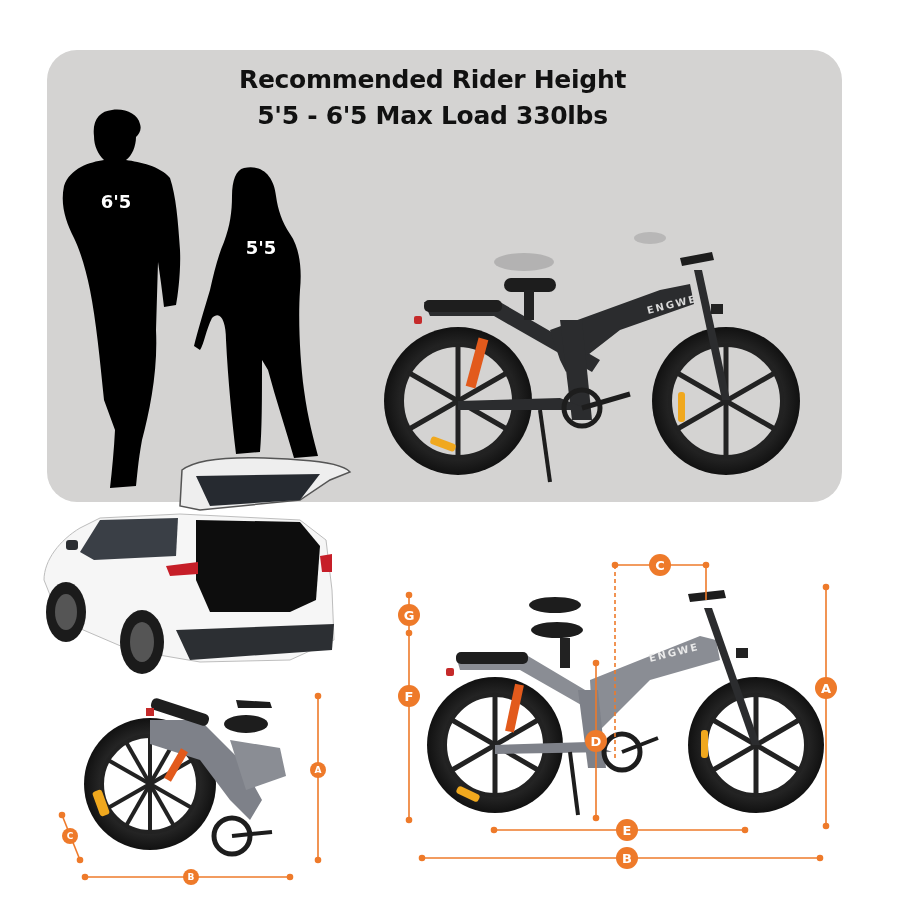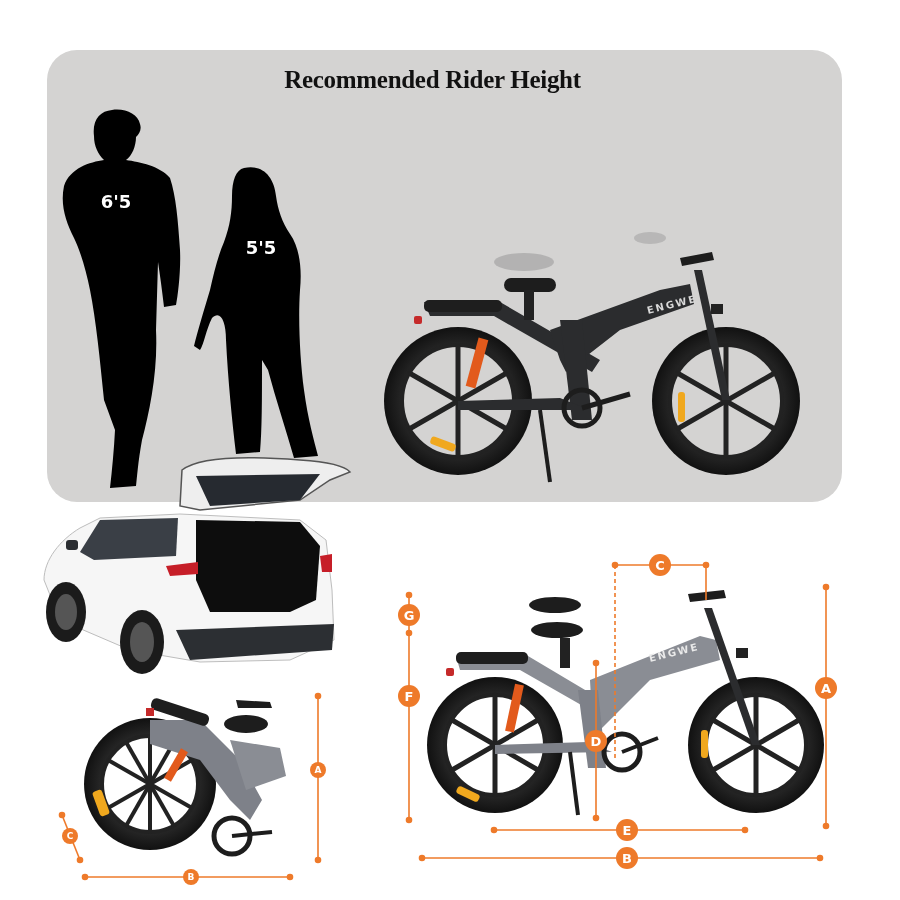--- a/index.html
+++ b/index.html
@@ -10,34 +10,35 @@
     }
     .panel {
       position: absolute; left: 47px; top: 50px; width: 795px; height: 452px;
       background: #d4d3d2; border-radius: 30px;
     }
     .headline {
       position: absolute; left: 0; top: 62px; width: 865px; text-align: center;
       font-family: "DejaVu Sans", sans-serif; font-weight: bold;
       font-size: 25px; line-height: 36px; color: #111111; letter-spacing: -0.3px;
     }
-    .headline div { white-space: nowrap; font-family: Liberation Serif, serif; }
+    .headline div { white-space: nowrap; }
     svg { position: absolute; left: 0; top: 0; }
     .mk-text {
       font-family: "DejaVu Sans", sans-serif; font-weight: bold; fill: #ffffff;
       text-anchor: middle; dominant-baseline: central;
     }
   </style>
 </head>
 <body>
 
 <div class="panel"></div>
 
 <div class="headline">
   <div>Recommended Rider Height</div>
+  <div>5'5 - 6'5 Max Load 330lbs</div>
 </div>
 
 <svg width="900" height="900" viewBox="0 0 900 900">
   <defs>
     <radialGradient id="tireG" cx="50%" cy="50%" r="50%">
       <stop offset="70%" stop-color="#2a2a2a"></stop>
       <stop offset="100%" stop-color="#111"></stop>
     </radialGradient>
   </defs>
 

